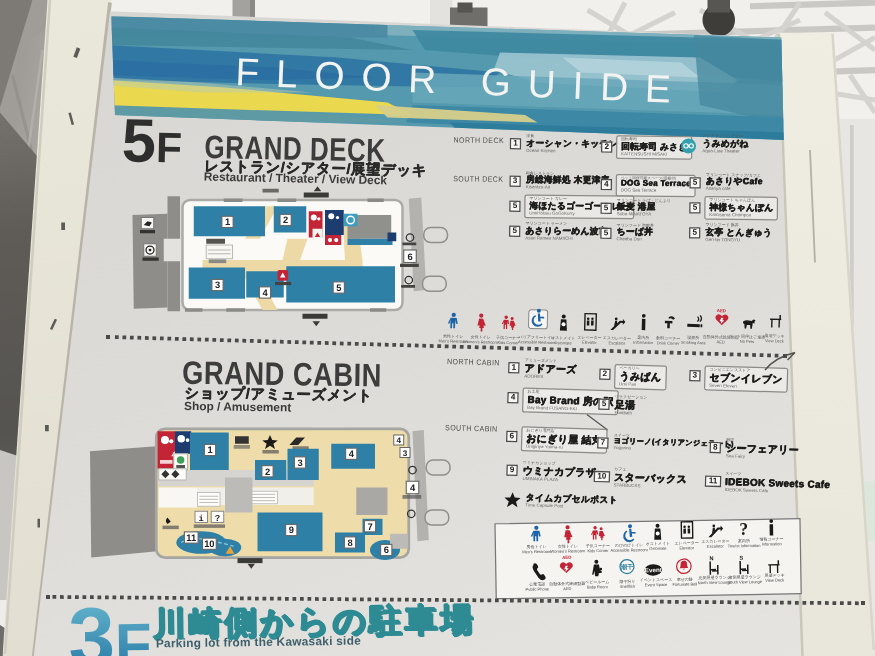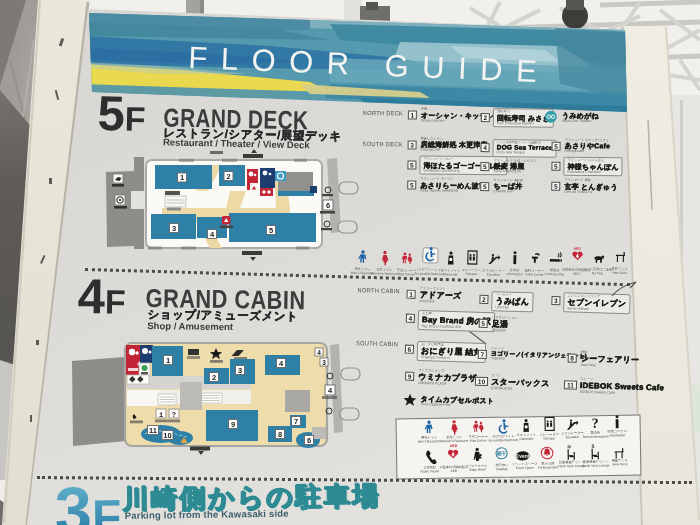--- a/index.html
+++ b/index.html
@@ -135,21 +135,20 @@
 
   <span class="abs" style="left:0;top:-9px;font-size:49px;font-weight:bold;color:#2e2e2e;letter-spacing:0px">5<span style="font-size:34px">F</span></span>
 
   <span class="abs" style="left:66px;top:7px;font-size:26px;font-weight:bold;color:#3c3c3c;letter-spacing:.5px;transform:scaleX(.8);transform-origin:left top">GRAND DECK</span>
 
   <span class="abs" style="left:66px;top:30px;font-size:11.5px;font-weight:bold;color:#2a2a2a;letter-spacing:.5px;text-shadow:.4px 0 #2a2a2a,0 .4px #2a2a2a">レストラン/シアター/展望デッキ</span>
   <span class="abs" style="left:66px;top:41px;font-size:9.5px;font-weight:bold;color:#3a3a3a">Restaurant / Theater / View Deck</span>
 </div>
 
 <div class="abs" style="left:78px;top:275px;width:300px;height:60px;transform:rotate(0.8deg);transform-origin:left top">
-  <span class="abs" style="left:0;top:-7px;font-size:49px;font-weight:bold;color:#2e2e2e;letter-spacing:0px">4<span style="font-size:34px">F</span></span>
   <span class="abs" style="left:68px;top:7px;font-size:26px;font-weight:bold;color:#3c3c3c;letter-spacing:.5px;transform:scaleX(.84);transform-origin:left top">GRAND CABIN</span>
   <span class="abs" style="left:70px;top:31px;font-size:11.5px;font-weight:bold;color:#2a2a2a;letter-spacing:.5px;text-shadow:.4px 0 #2a2a2a,0 .4px #2a2a2a">ショップ/アミューズメント</span>
   <span class="abs" style="left:70px;top:44px;font-size:9.5px;font-weight:bold;color:#3a3a3a">Shop / Amusement</span>
 </div>
 
 <div class="abs" style="left:50px;top:468px;width:560px;height:60px;transform:rotate(-0.8deg);transform-origin:left top">
   <span class="abs" style="left:4px;top:4px;font-size:67px;font-weight:bold;background:linear-gradient(180deg,#6cbcd2,#1d6f9e);-webkit-background-clip:text;background-clip:text;color:transparent">3<span style="font-size:48px;letter-spacing:0">F</span></span>
   <span class="abs" style="left:72px;top:15px;font-size:26px;font-weight:bold;color:#2e8b94;letter-spacing:2.5px;text-shadow:.8px 0 #2e8b94,-.8px 0 #2e8b94,0 .8px #2e8b94,0 -.8px #2e8b94,.8px .8px #2e8b94,1.5px .8px #2e8b94">川崎側からの駐車場</span>
   <span class="abs" style="left:74px;top:43px;font-size:9.5px;font-weight:bold;color:#3d5f6b;letter-spacing:.2px">Parking lot from the Kawasaki side</span>
 </div>

